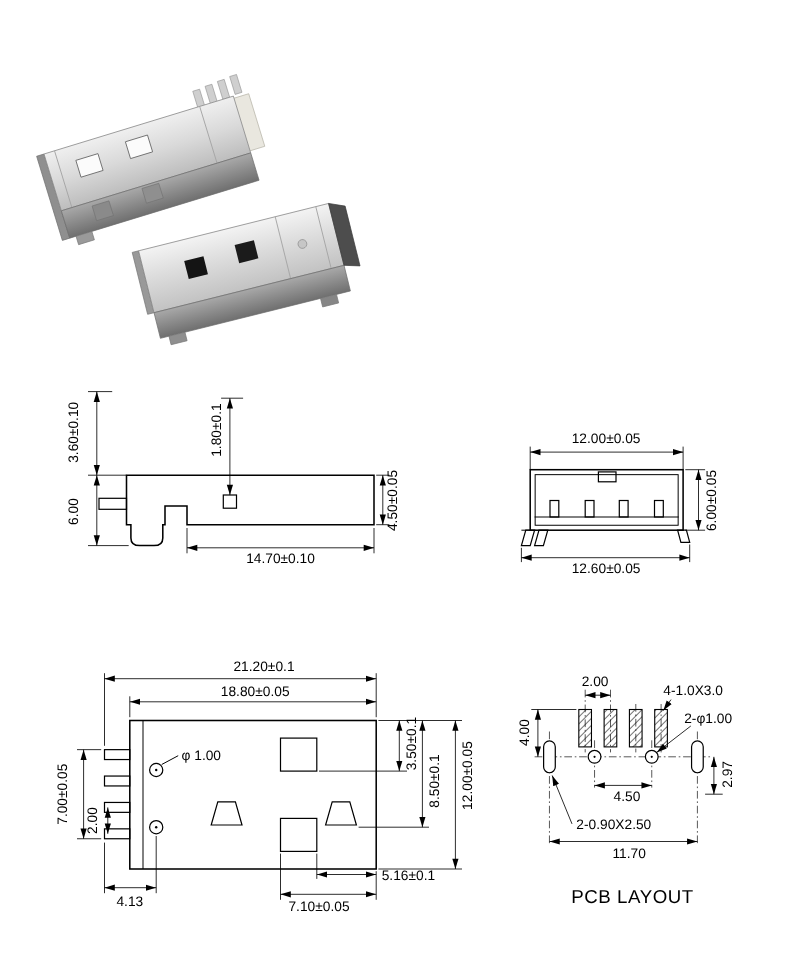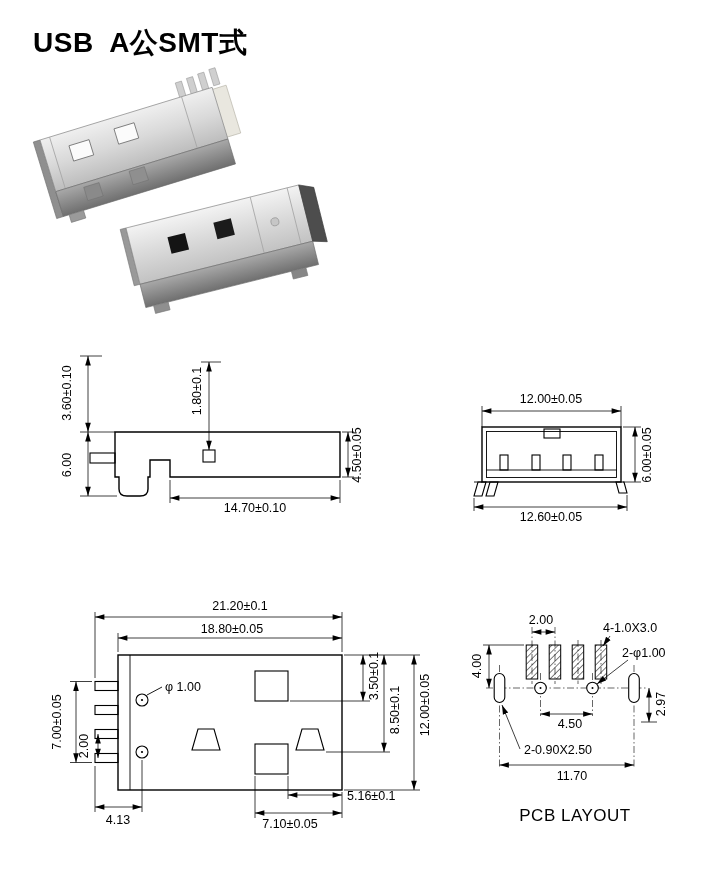--- a/index.html
+++ b/index.html
@@ -44,21 +44,20 @@
     </linearGradient>
     <linearGradient id="gF" x1="0" y1="0" x2="0" y2="1">
       <stop offset="0" stop-color="#a8a8a8"></stop>
         <stop offset="1" stop-color="#6f6f6f"></stop>
     </linearGradient>
   </defs>
 </svg>
 
 <div class="page">
 
-  <h1 class="abs title" style="left:33px;top:24px;">USB  A公SMT式</h1>
 
   <svg class="abs" style="left:22px;top:78px;" width="300" height="260" viewBox="0 0 300 260">
     <g transform="translate(18,62) rotate(-17)">
       <rect x="146" y="-15" width="6.5" height="17" fill="#cfcfcf" stroke="#8f8f8f" stroke-width="0.5"></rect>
       <rect x="158" y="-16" width="6.5" height="17" fill="#cfcfcf" stroke="#8f8f8f" stroke-width="0.5"></rect>
       <rect x="170" y="-17" width="6.5" height="17" fill="#cfcfcf" stroke="#8f8f8f" stroke-width="0.5"></rect>
       <rect x="182" y="-18" width="6.5" height="17" fill="#cfcfcf" stroke="#8f8f8f" stroke-width="0.5"></rect>
       <rect x="178" y="2" width="16" height="50" fill="#e9e7df" stroke="#b5b2a6" stroke-width="0.6"></rect>
       <rect x="-7" y="0" width="7" height="80" fill="#8f8f8f" stroke="#6f6f6f" stroke-width="0.6"></rect>
       <rect x="0" y="0" width="180" height="54" fill="url(#gA)" stroke="#8c8c8c" stroke-width="0.7"></rect>

